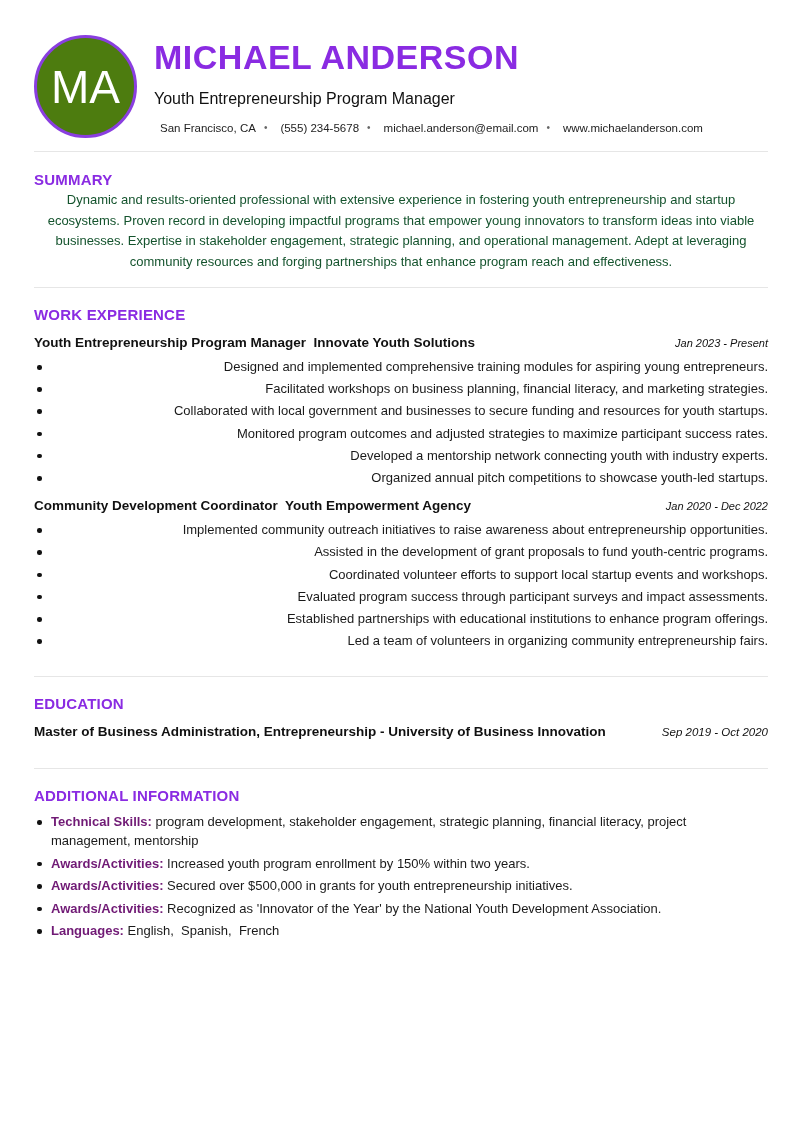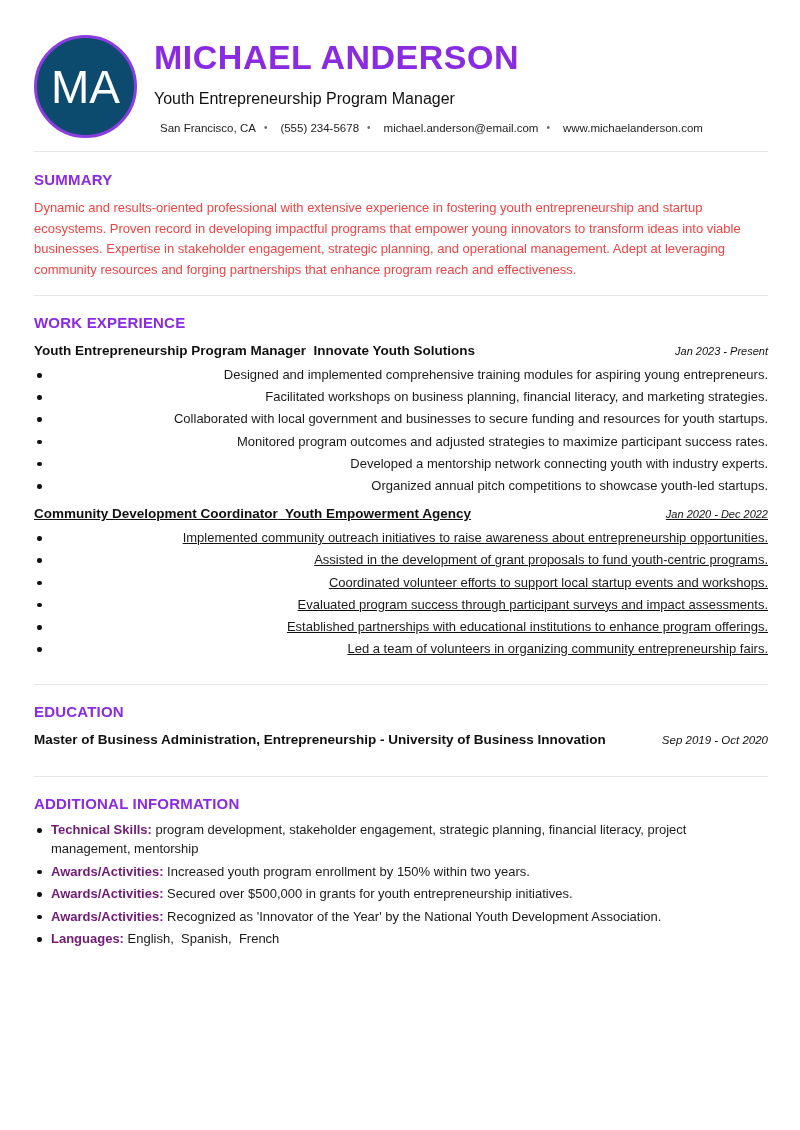--- a/index.html
+++ b/index.html
@@ -10,21 +10,21 @@
       position: relative;
       overflow: hidden;
     }
     .page { position: absolute; left: 34px; top: 0; width: 734px; }
 
     
     .header { position: relative; height: 151px; }
     .avatar {
       position: absolute; left: 0; top: 35px;
       width: 103px; height: 103px; border-radius: 50%;
-      background: #0c4a6e; border: 3px solid #8a3ee0;
+      background: #4d7c0f; border: 3px solid #8a3ee0;
       display: flex; align-items: center; justify-content: center;
     }
     .avatar span {
       color: #ffffff; font-size: 46px; font-weight: 400; letter-spacing: 0px;
       font-family: "Liberation Sans", "DejaVu Sans", sans-serif;
     }
     .name {
       position: absolute; left: 120px; top: 37px;
       font-size: 34px; font-weight: 700; color: #8a2be2; letter-spacing: 0.5px;
       line-height: 40px;
@@ -40,22 +40,22 @@
     }
     .contact .dot { display: inline-block; margin: 0 13px 0 8px; color: #666; font-size: 10px; }
 
     .divider { height: 1px; background: #e6e6e6; width: 734px; }
 
     .section-title {
       font-size: 15px; font-weight: 700; color: #8a2be2; letter-spacing: 0.2px;
       line-height: 20px;
     }
     .summary-text {
-      font-size: 13px; line-height: 20.5px; color: #ef4444;
-      margin-top: 8px;
+      font-size: 13px; line-height: 20.5px; color: #14532d;
+      text-align: center;
     }
 
     .job-head {
       display: flex; justify-content: space-between; align-items: baseline;
       font-size: 13.5px; font-weight: 700; color: #111;
       line-height: 20px;
     }
     .job-head .date { font-size: 11px; font-style: italic; font-weight: 400; color: #111; }
     ul.bullets { list-style: none; margin-top: 3px; text-align: right; }
     ul.bullets li {
@@ -128,21 +128,21 @@
       <ul class="bullets">
         <li>Designed and implemented comprehensive training modules for aspiring young entrepreneurs.</li>
         <li>Facilitated workshops on business planning, financial literacy, and marketing strategies.</li>
         <li>Collaborated with local government and businesses to secure funding and resources for youth startups.</li>
         <li>Monitored program outcomes and adjusted strategies to maximize participant success rates.</li>
         <li>Developed a mentorship network connecting youth with industry experts.</li>
         <li>Organized annual pitch competitions to showcase youth-led startups.</li>
       </ul>
     </div>
 
-    <div style="margin-top:7px;text-decoration:underline;">
+    <div style="margin-top:7px;">
       <div class="job-head">
         <div>
           <span>Community Development Coordinator</span>&nbsp;
           <span>Youth Empowerment Agency</span>
         </div>
         <span class="date">Jan 2020 - Dec 2022</span>
       </div>
       <ul class="bullets">
         <li>Implemented community outreach initiatives to raise awareness about entrepreneurship opportunities.</li>
         <li>Assisted in the development of grant proposals to fund youth-centric programs.</li>

